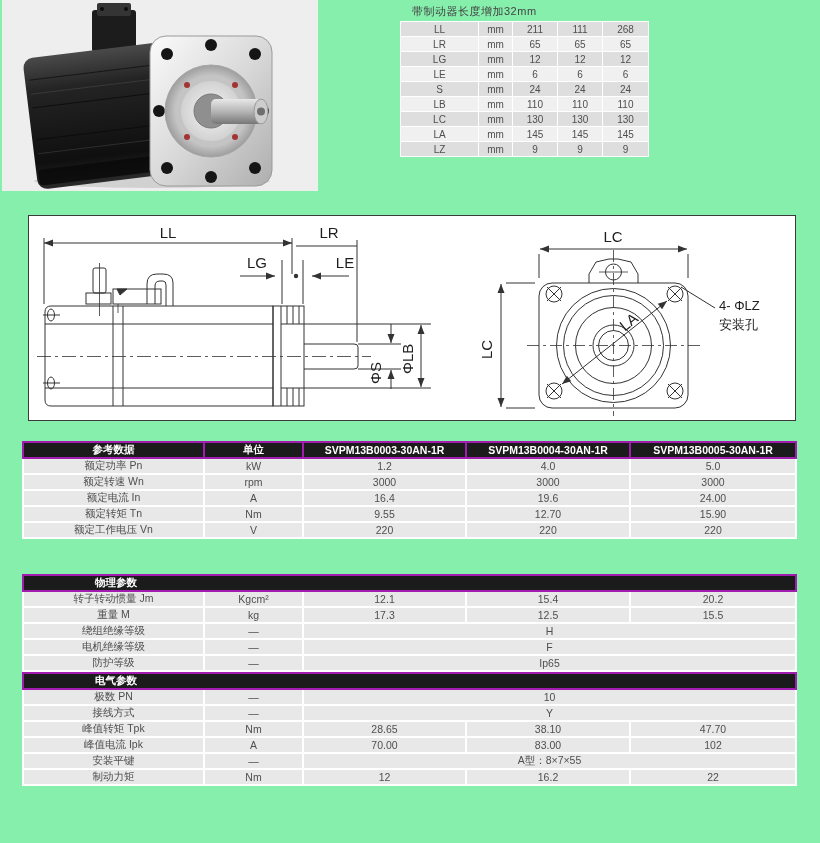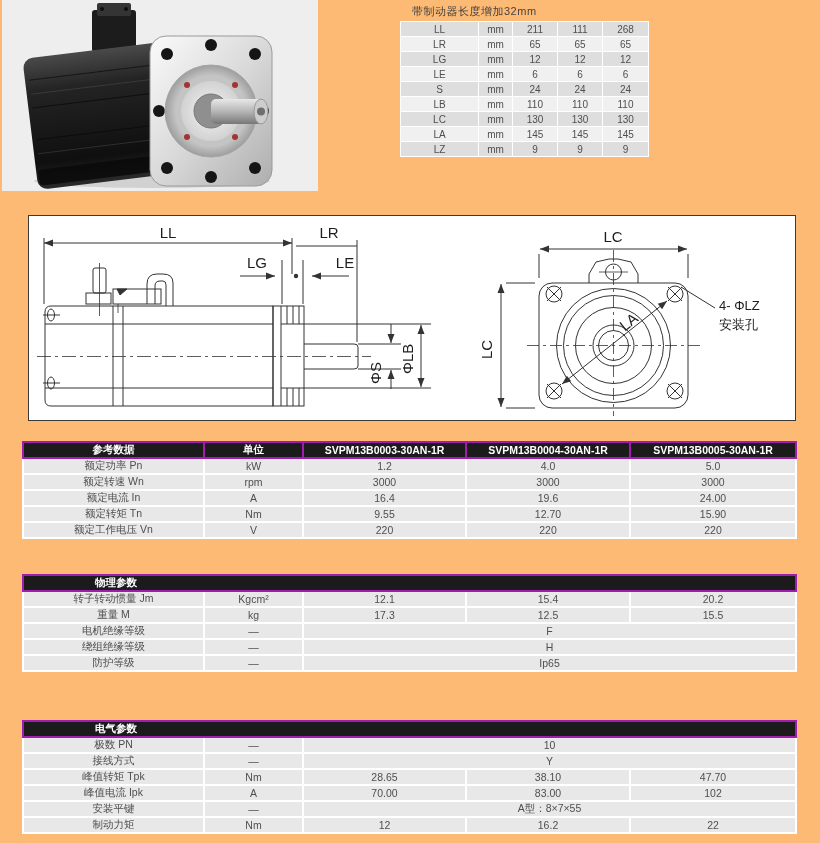--- a/index.html
+++ b/index.html
@@ -1,34 +1,34 @@
 <!DOCTYPE html>
 <html><head>
 <meta charset="utf-8">
 <style>
   *{margin:0;padding:0;box-sizing:border-box}
   html,body{background:#fff}
   body{font-family:"Liberation Sans","DejaVu Sans",sans-serif}
-  .page{position:relative;width:820px;height:843px;background:#fdba74;overflow:hidden}
+  .page{position:relative;width:820px;height:843px;background:#86efac;overflow:hidden}
 
   .photo-panel{position:absolute;left:2px;top:0;width:316px;height:191px;background:#eeeeee}
 
   .brake-note{position:absolute;left:412px;top:4px;font-size:11px;color:#444;letter-spacing:.5px}
 
   table.dim{position:absolute;left:400px;top:21px;width:248px;border-collapse:collapse;table-layout:fixed;font-size:10px;color:#4f4f4f}
   table.dim td{height:15px;text-align:center;border:1px solid #fff;padding:0}
   table.dim tr.odd td{background:#dedede}
   table.dim tr.even td{background:#f0f0f0}
 
   .drawing-box{position:absolute;left:28px;top:215px;width:768px;height:206px;border:1px solid #3a3a3a;background:#fff}
 
   table.spec{position:absolute;left:22px;width:775px;border-collapse:collapse;table-layout:fixed;font-size:10.5px;color:#4f4f4f}
   table.spec th{background:#1b1b1b;color:#fff;font-weight:bold;font-size:10.5px;height:13px;border:2px solid #a21caf;padding:0 2px;text-align:center}
   table.spec td{background:#e8e8e8;text-align:center;height:12px;border:2px solid #fff;padding:0 2px}
-  .t1{top:441px}.t2{top:574px}.t3{top:720px}
+  .t1{top:441px}.t2{top:574px}.t3{top:672px}
   .bar-title{width:180px;}
 
   svg text{font-family:"Liberation Sans","DejaVu Sans",sans-serif}
   .dimtext{font-size:15px;fill:#1e1e1e}
   .noteText{font-size:13px;fill:#1e1e1e}
 </style>
 </head>
 <body>
 
 <div class="page">
@@ -395,28 +395,28 @@
           <td>20.2</td>
         </tr>
         <tr>
           <td>重量 M</td>
           <td>kg</td>
           <td>17.3</td>
           <td>12.5</td>
           <td>15.5</td>
         </tr>
         <tr>
+          <td>绕组绝缘等级</td>
+          <td>—</td>
+          <td colspan="3">H</td>
+        </tr>
+        <tr>
           <td>电机绝缘等级</td>
           <td>—</td>
           <td colspan="3">F</td>
-        </tr>
-        <tr>
-          <td>绕组绝缘等级</td>
-          <td>—</td>
-          <td colspan="3">H</td>
         </tr>
         <tr>
           <td>防护等级</td>
           <td>—</td>
           <td colspan="3">Ip65</td>
         </tr>
       </tbody>
   </table>
 
   <table class="spec t3">

